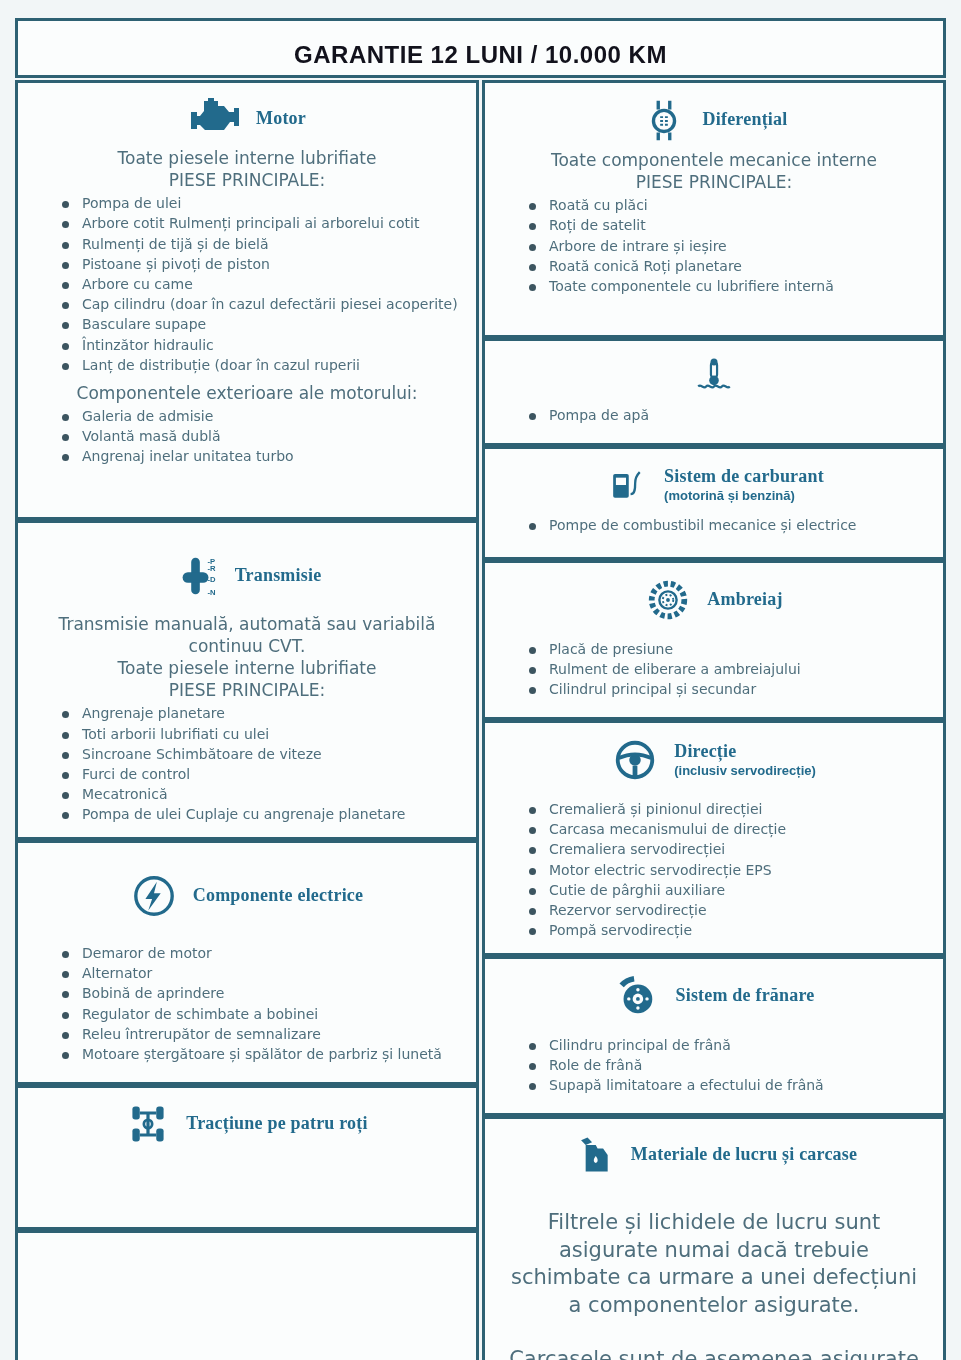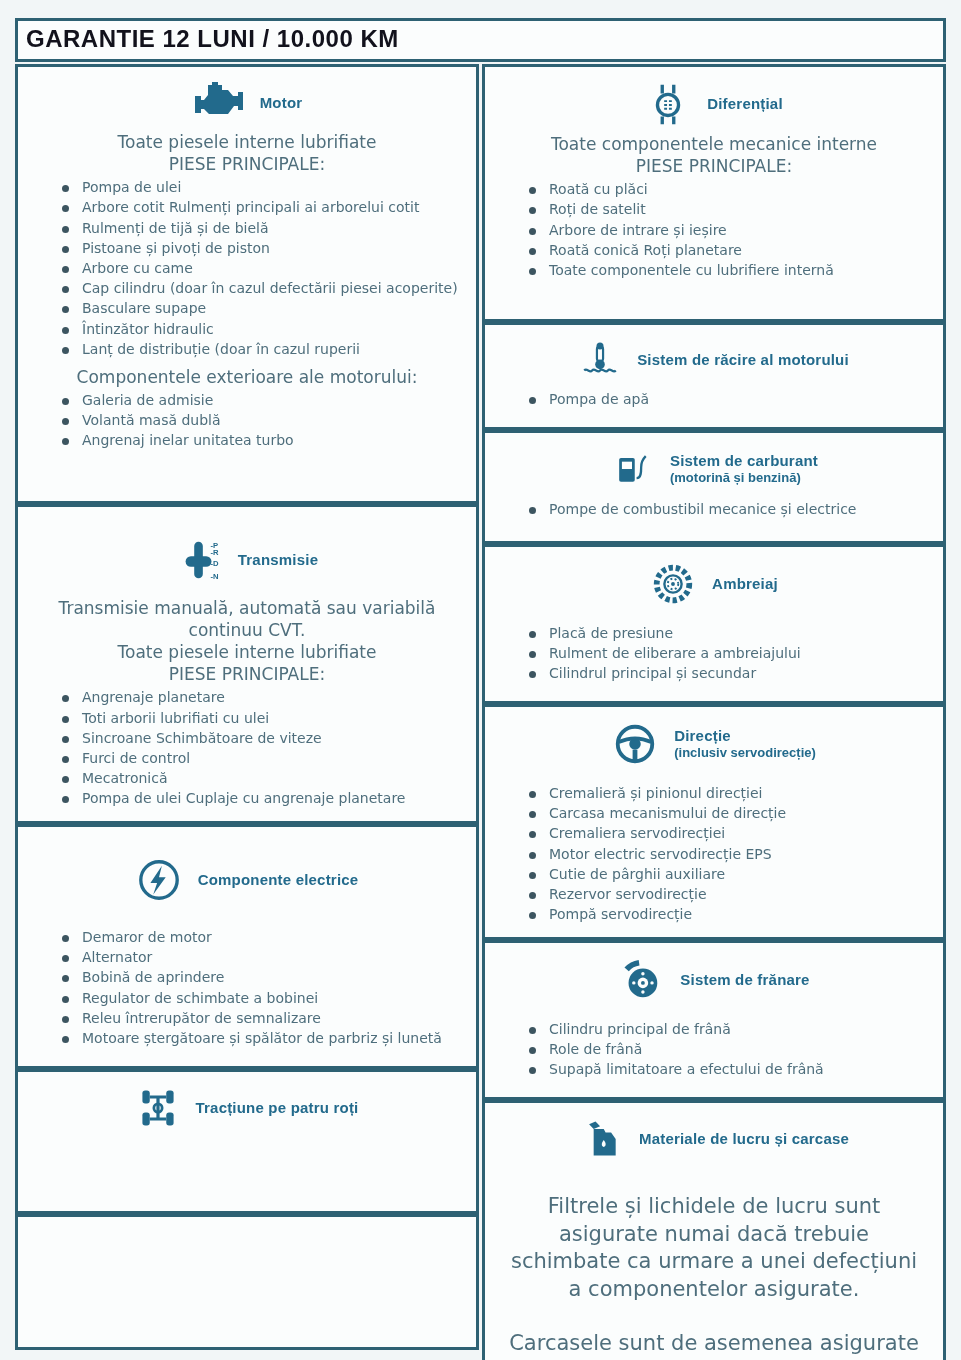--- a/index.html
+++ b/index.html
@@ -16,22 +16,22 @@
   body{
     width:961px;height:1360px;
     background:var(--pagebg);
     font-family:"DejaVu Sans","Liberation Sans",sans-serif;
     padding:18px 15px 14px 15px;
     overflow:hidden;
   }
   .banner{
     border:3px solid var(--border);
     background:var(--boxbg);
-    text-align:left;
-    padding:4px 8px 6px;
+    text-align:center;
+    padding:20px 8px 6px;
     margin-bottom:2px;
   }
   .banner h1{
     font-family:"Liberation Sans",sans-serif;
     font-size:24px;font-weight:700;letter-spacing:.5px;
     color:var(--titleink);
   }
   .cols{
     display:grid;
     grid-template-columns:1fr 1fr;
@@ -45,22 +45,22 @@
     padding:8px 12px 6px;
     width:100%;
   }
   .hdr{
     display:flex;align-items:center;justify-content:center;
     gap:16px;padding:6px 0 6px;
   }
   .hdr .icon{color:var(--heading);flex:0 0 auto;display:block;}
   .hdr .icon svg{display:block;}
   .hdr-text h2{
-    font-family:Liberation Sans, sans-serif;
-    font-size:15px;font-weight:700;color:var(--heading);
+    font-family:Liberation Serif, serif;
+    font-size:18px;font-weight:700;color:var(--heading);
     letter-spacing:.2px;line-height:1.1;
   }
   .hdr-text .sub{
     font-family:"Liberation Sans",sans-serif;
     font-size:13px;font-weight:700;color:var(--heading);
     margin-top:1px;
   }
   .intro{
     text-align:center;color:var(--body);
     font-size:17px;line-height:1.3;
@@ -242,23 +242,20 @@
     <section class="box" style="min-height:108px">
       <div class="hdr">
         <span class="icon">
           <svg width="42" height="42" viewBox="0 0 48 48">
             <circle cx="24" cy="8" r="4" fill="currentColor"></circle>
             <rect x="20.5" y="8" width="7" height="18" rx="3.5" fill="none" stroke="currentColor" stroke-width="2.5"></rect>
             <circle cx="24" cy="29" r="5.5" fill="currentColor"></circle>
             <path d="M6 36c3-3.5 6 3.5 9 0s6 3.5 9 0 6 3.5 9 0 6 3.5 9 0" fill="none" stroke="currentColor" stroke-width="2.5"></path>
           </svg>
         </span>
-        <div class="hdr-text">
-          <h2>Sistem de răcire al motorului</h2>
-        </div>
       </div>
       <ul class="items">
         <li>Pompa de apă</li>
       </ul>
     </section>
 
     <section class="box" style="min-height:114px">
       <div class="hdr">
         <span class="icon">
           <svg width="44" height="44" viewBox="0 0 48 48">

